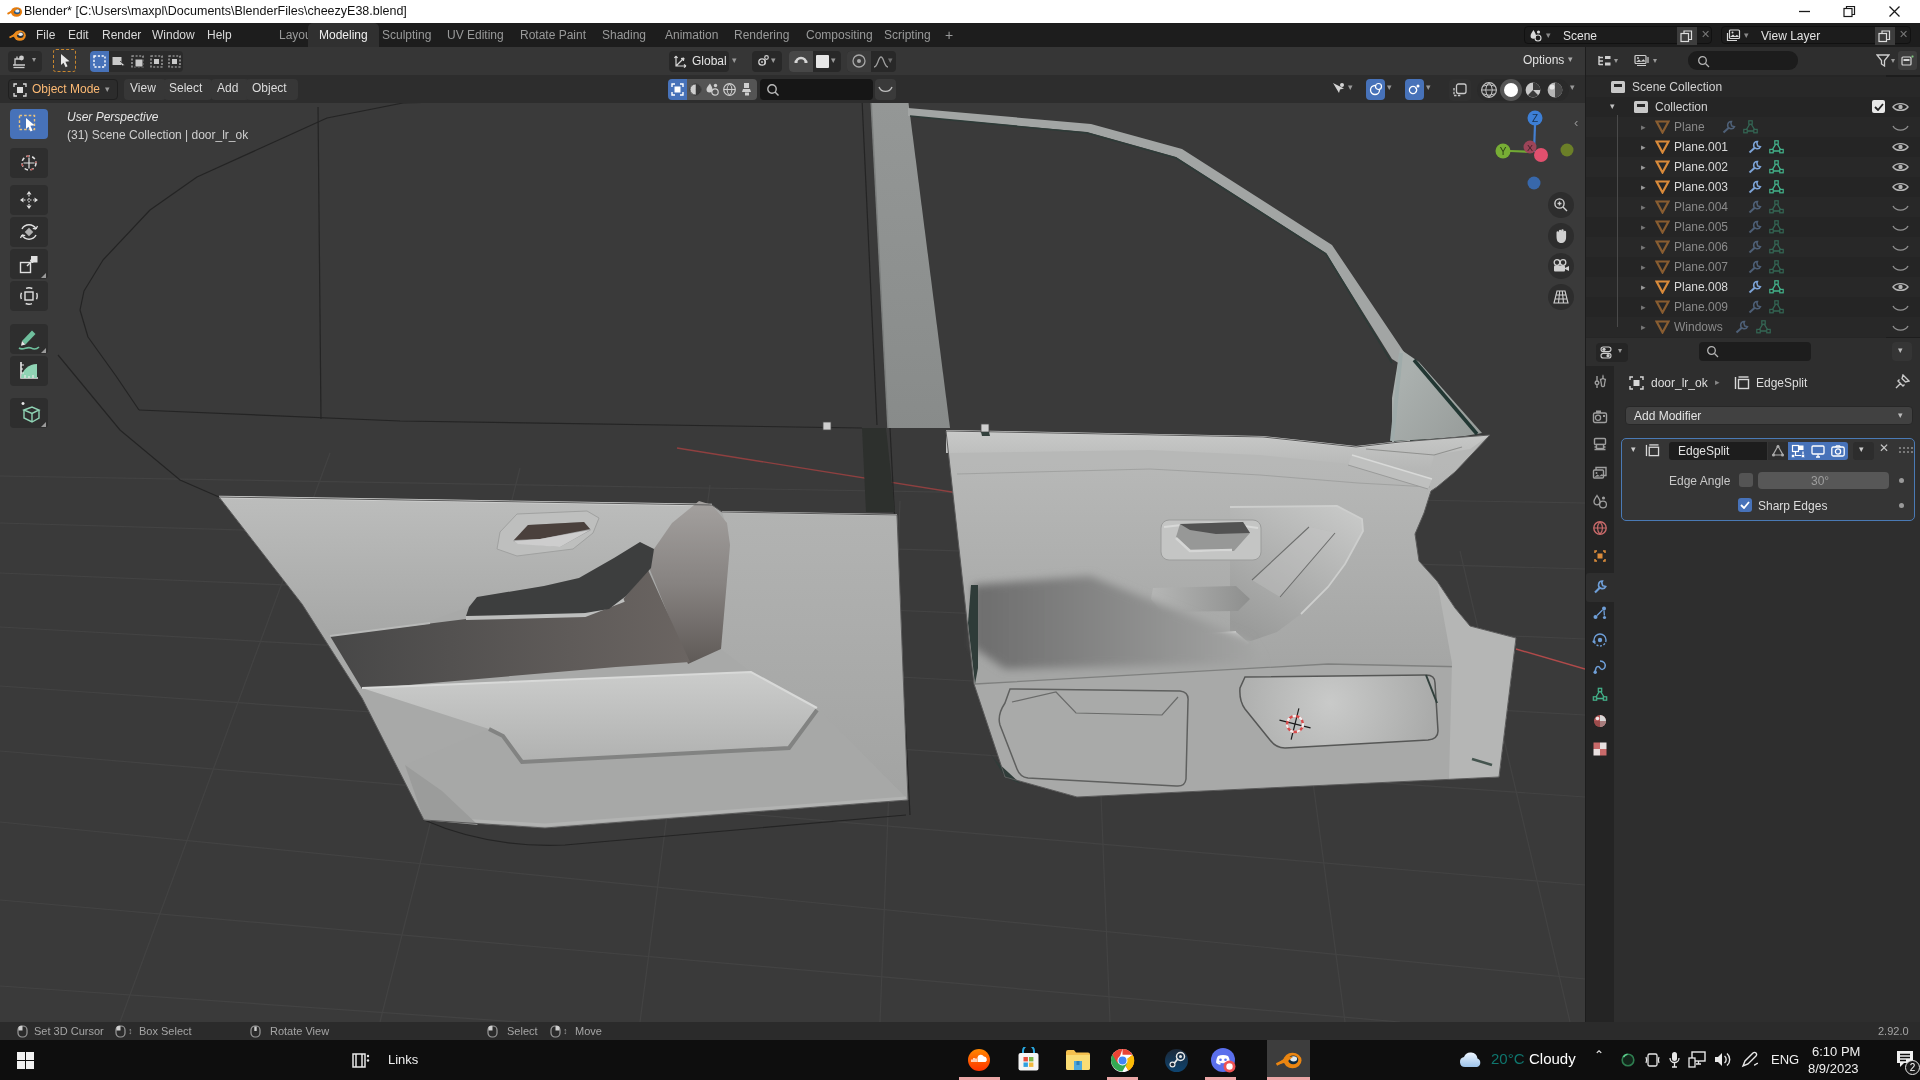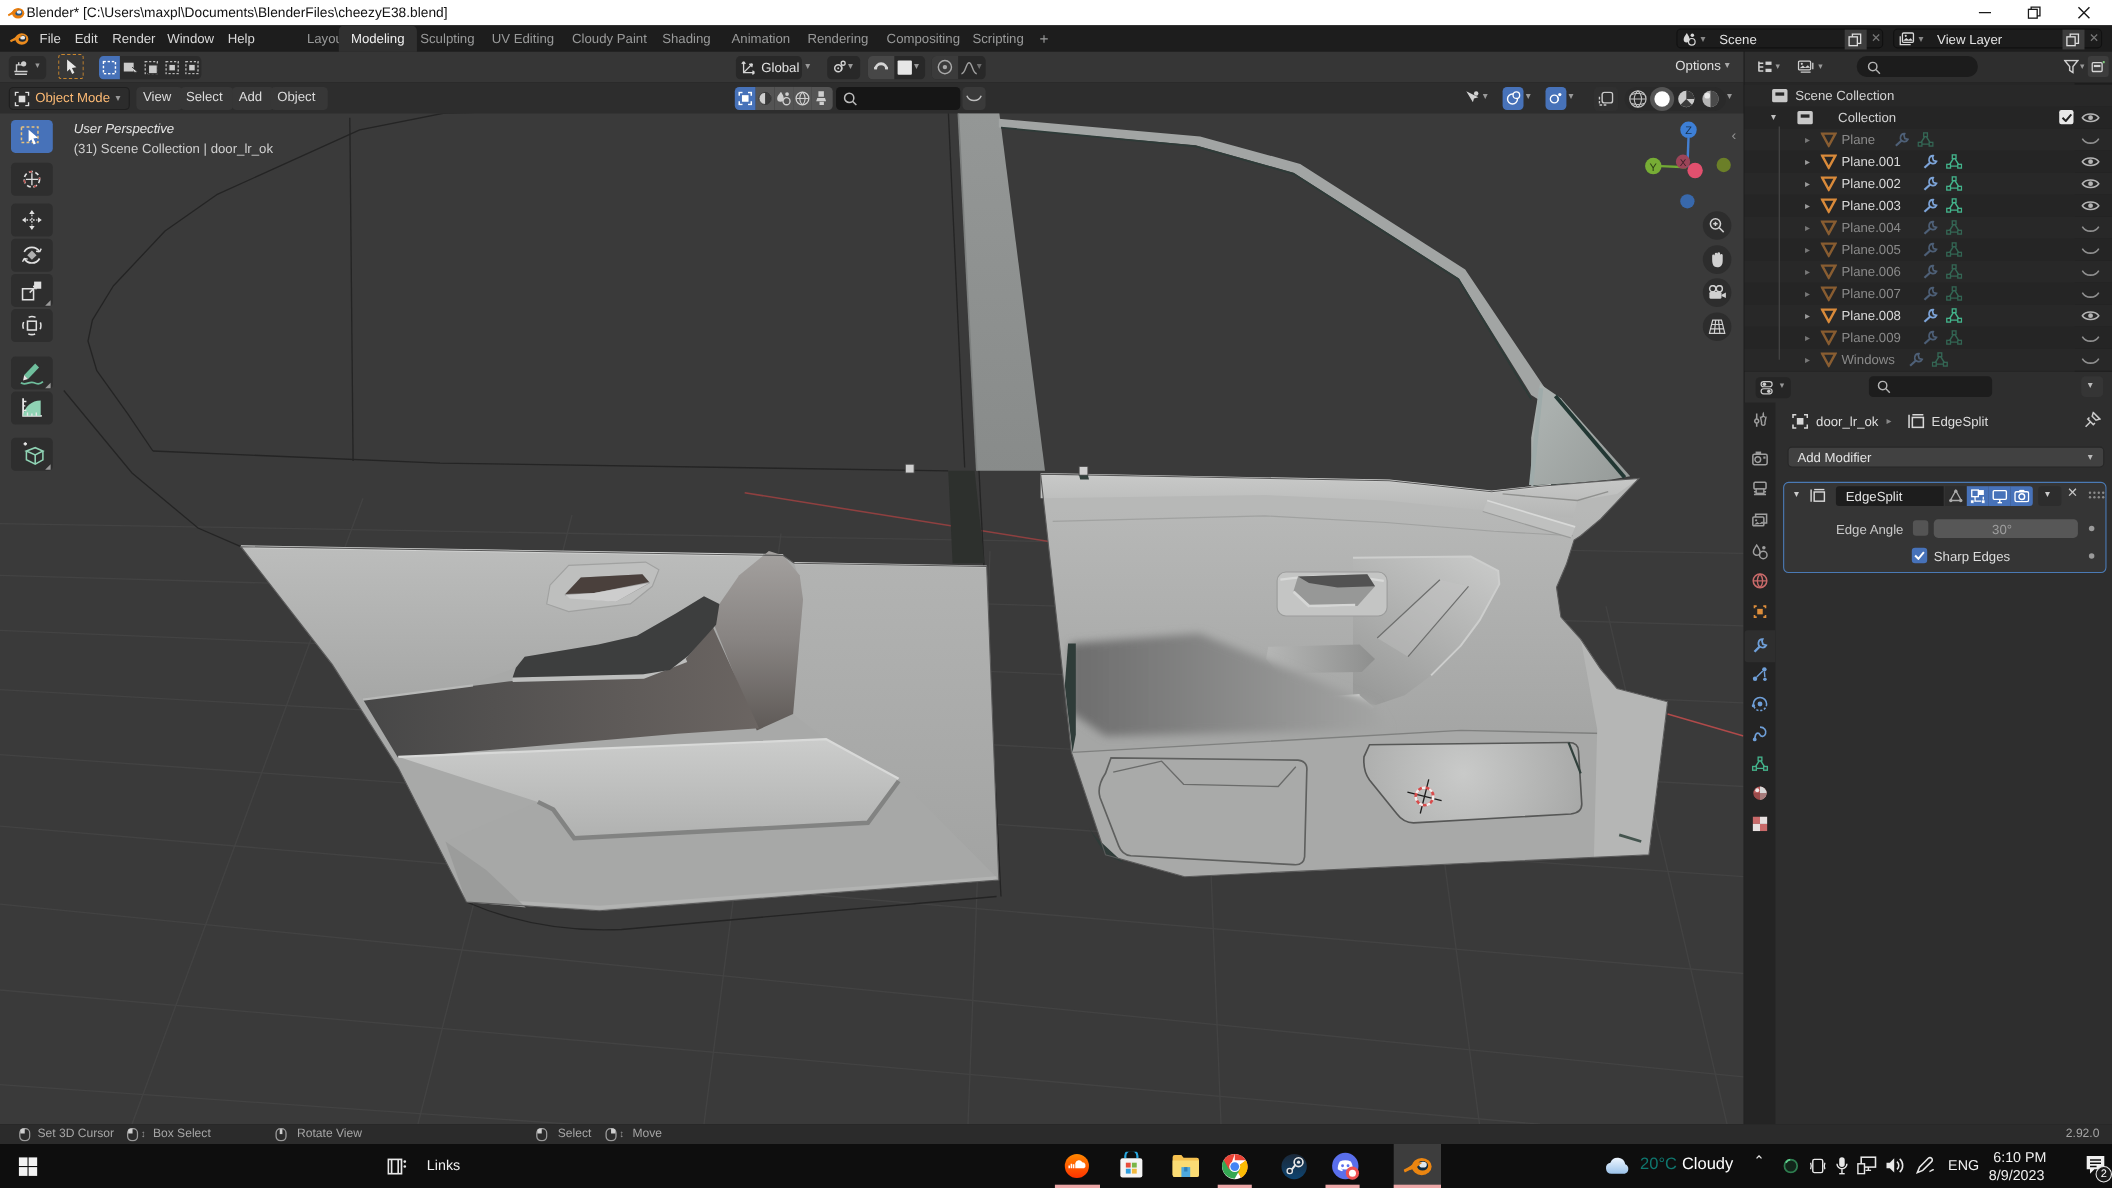--- a/index.html
+++ b/index.html
@@ -79,21 +79,21 @@
     </svg>
     <span class="mitem" style="left:36px">File</span>
     <span class="mitem" style="left:68px">Edit</span>
     <span class="mitem" style="left:102px">Render</span>
     <span class="mitem" style="left:152px">Window</span>
     <span class="mitem" style="left:207px">Help</span>
     <span class="wtab" style="left:268px">Layout</span>
     <span class="wtab active" style="left:308px">Modeling</span>
     <span class="wtab" style="left:371px">Sculpting</span>
     <span class="wtab" style="left:436px">UV Editing</span>
-    <span class="wtab" style="left:509px">Cloudy Paint</span>
+    <span class="wtab" style="left:509px">Rotate Paint</span>
     <span class="wtab" style="left:591px">Shading</span>
     <span class="wtab" style="left:654px">Animation</span>
     <span class="wtab" style="left:723px">Rendering</span>
     <span class="wtab" style="left:795px">Compositing</span>
     <span class="wtab" style="left:873px">Scripting</span>
     <span class="wtab" style="left:934px;font-size:14px;">+</span>
 
     <div class="abs" style="left:1524px;top:3px;width:188px;height:18px;background:#1c1c1c;border-radius:4px;border:1px solid #111;">
       <svg class="abs" style="left:4px;top:2px" width="14" height="13" viewBox="0 0 14 13">
         <path d="M4.5,1 C6,3.5 7,5 7,7 a2.7,2.7 0 1 1 -5.4,0 C1.6,5 2.8,3.5 4.5,1 Z" fill="#d8d8d8"></path>
@@ -686,21 +686,21 @@
       <rect x="1" y="1" width="14" height="12" rx="1.5" fill="#c8c8c8"></rect>
       <rect x="4" y="4" width="8" height="3" fill="#262626"></rect>
       </svg>
       <span class="abs" style="left:46px;top:5px;color:#d2d2d2;">Scene Collection</span>
       <div class="abs" style="left:0;top:22px;width:334px;height:20px;background:#252525;"></div>
       <span class="abs" style="left:24px;top:26px;color:#c0c0c0;font-size:9px;">▾</span>
       <svg class="abs" style="left:47px;top:25px" width="16" height="14" viewBox="0 0 16 14">
       <rect x="1" y="1" width="14" height="12" rx="1.5" fill="#c8c8c8"></rect>
       <rect x="4" y="4" width="8" height="3" fill="#262626"></rect>
       </svg>
-      <span class="abs" style="left:69px;top:25px;color:#d2d2d2;margin-left:16px;">Collection</span>
+      <span class="abs" style="left:69px;top:25px;color:#d2d2d2;">Collection</span>
       <div class="abs" style="left:286px;top:25px;width:13px;height:13px;background:#e8e8e8;border-radius:2px;">
       <svg class="abs" style="left:1.5px;top:2.5px" width="10" height="8" viewBox="0 0 10 8">
           <path d="M1,4 L4,7 L9,1" fill="none" stroke="#222" stroke-width="1.8"></path>
         </svg>
       </div>
       <svg class="abs" style="left:306px;top:26px" width="17" height="12" viewBox="0 0 17 12">
       <path d="M1,6 C4,1.5 13,1.5 16,6 C13,10.5 4,10.5 1,6 Z" fill="none" stroke="#b5b5b5" stroke-width="1.4"></path>
       <circle cx="8.5" cy="6" r="2.2" fill="#b5b5b5"></circle>
       </svg>
       <div class="abs" style="left:0;top:42px;width:334px;height:20px;background:#282828;"></div>

